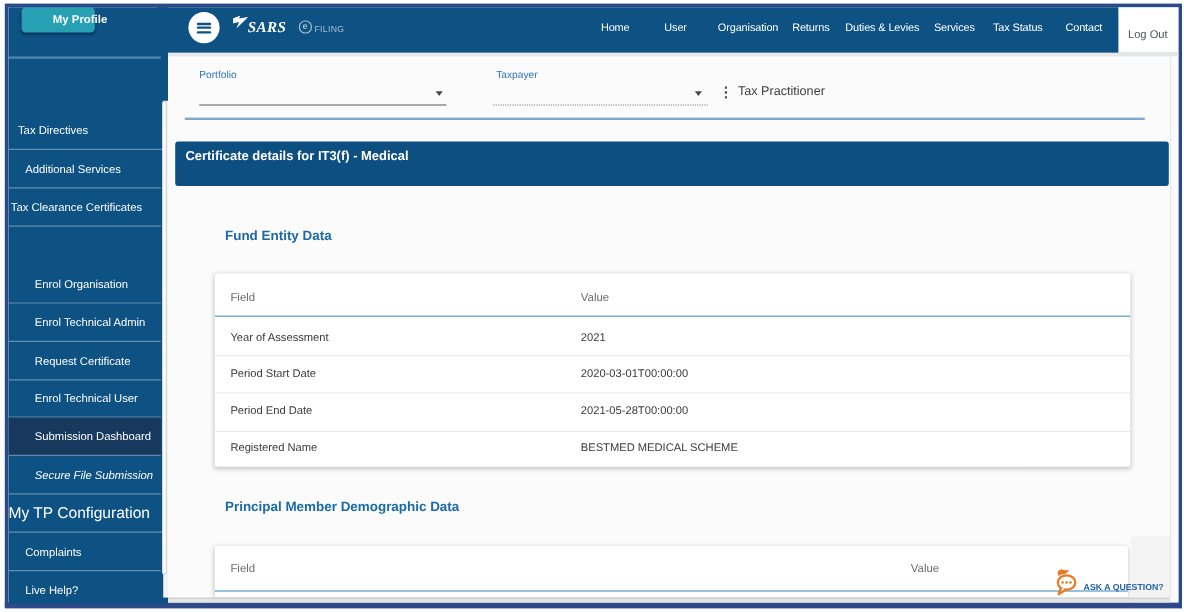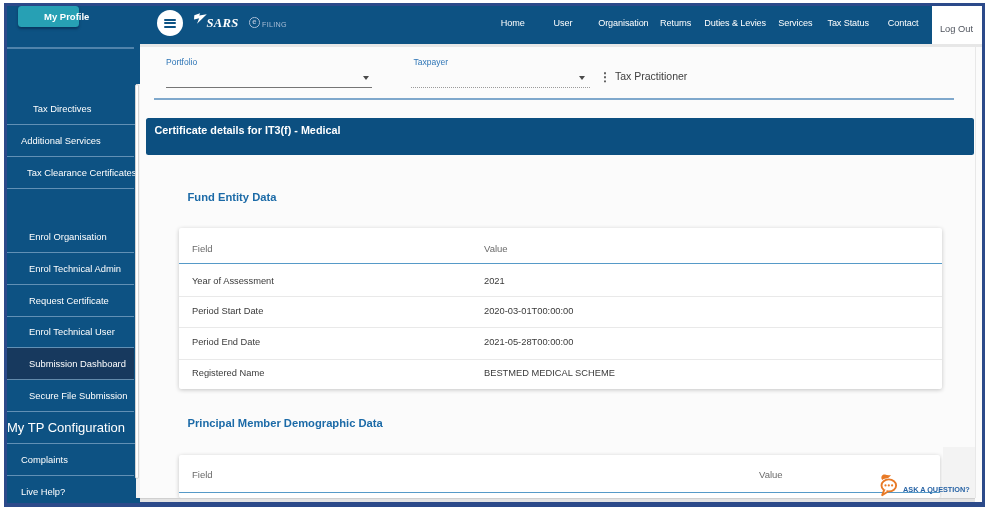--- a/index.html
+++ b/index.html
@@ -110,29 +110,29 @@
   <div class="abs" style="left:975px;top:47px;width:1px;height:450.5px;background:#e8e8e8;"></div>
 
   <div class="abs" style="left:7px;top:6px;width:132.5px;height:496.5px;background:#0d5283;"></div>
 
   <div class="abs" style="left:17.5px;top:6px;width:61.5px;height:21px;background:#27a0b4;border-radius:3.5px;box-shadow:0 1.5px 2.5px rgba(0,0,30,0.35);"></div>
   <div class="abs" style="left:28px;top:11px;color:#ffffff;font-size:9.5px;font-weight:bold;margin-left:16px;">My Profile</div>
 
   <div class="abs" style="left:7px;top:47.4px;width:127px;height:1.2px;background:rgba(125,165,198,0.6);"></div>
 
   <div id="menu" class="abs" style="left:7px;top:6px;width:132.5px;height:495.5px;overflow:hidden;">
-    <div class="abs" style="left:0px;top:87.03px;width:147px;height:31.93px;background:transparent;border-bottom:1.5px solid rgba(125,165,198,0.75);display:flex;align-items:center;padding-left:26px;color:#ffffff;font-size:9.4px;white-space:nowrap;">Tax Directives</div>
+    <div class="abs" style="left:0px;top:87.03px;width:147px;height:31.93px;background:transparent;border-bottom:1.5px solid rgba(125,165,198,0.75);display:flex;align-items:center;padding-left:8px;color:#ffffff;font-size:9.4px;white-space:nowrap;">Tax Directives</div>
     <div class="abs" style="left:0px;top:118.96px;width:126.5px;height:31.93px;background:transparent;border-bottom:1.5px solid rgba(125,165,198,0.75);display:flex;align-items:center;padding-left:14px;color:#ffffff;font-size:9.4px;white-space:nowrap;">Additional Services</div>
-    <div class="abs" style="left:0px;top:150.89px;width:126.5px;height:31.93px;background:transparent;border-bottom:1.5px solid rgba(125,165,198,0.75);display:flex;align-items:center;padding-left:20px;color:#ffffff;font-size:9.4px;white-space:nowrap;">Tax Clearance Certificates</div>
+    <div class="abs" style="left:0px;top:150.89px;width:126.5px;height:31.93px;background:transparent;border-bottom:1.5px solid rgba(125,165,198,0.75);display:flex;align-items:center;padding-left:2px;color:#ffffff;font-size:9.4px;white-space:nowrap;">Tax Clearance Certificates</div>
     <div class="abs" style="left:0px;top:214.75px;width:126.5px;height:31.93px;background:transparent;border-bottom:1.5px solid rgba(125,165,198,0.75);display:flex;align-items:center;padding-left:22px;color:#ffffff;font-size:9.4px;white-space:nowrap;">Enrol Organisation</div>
     <div class="abs" style="left:0px;top:246.68px;width:126.5px;height:31.93px;background:transparent;border-bottom:1.5px solid rgba(125,165,198,0.75);display:flex;align-items:center;padding-left:22px;color:#ffffff;font-size:9.4px;white-space:nowrap;">Enrol Technical Admin</div>
     <div class="abs" style="left:0px;top:278.61px;width:126.5px;height:31.93px;background:transparent;border-bottom:1.5px solid rgba(125,165,198,0.75);display:flex;align-items:center;padding-left:22px;color:#ffffff;font-size:9.4px;white-space:nowrap;">Request Certificate</div>
     <div class="abs" style="left:0px;top:310.54px;width:126.5px;height:31.93px;background:transparent;border-bottom:1.5px solid rgba(125,165,198,0.75);display:flex;align-items:center;padding-left:22px;color:#ffffff;font-size:9.4px;white-space:nowrap;">Enrol Technical User</div>
     <div class="abs" style="left:0px;top:342.47px;width:126.5px;height:31.93px;background:#17395e;border-bottom:1.5px solid rgba(125,165,198,0.75);display:flex;align-items:center;padding-left:22px;color:#ffffff;font-size:9.4px;white-space:nowrap;">Submission Dashboard</div>
-    <div class="abs" style="left:0px;top:374.40px;width:126.5px;height:31.93px;background:transparent;border-bottom:1.5px solid rgba(125,165,198,0.75);display:flex;align-items:center;padding-left:22px;color:#ffffff;font-size:9.4px;white-space:nowrap;">Secure File Submission</div>
+    <div class="abs" style="left:0px;top:374.40px;width:126.5px;height:31.93px;background:transparent;border-bottom:1.5px solid rgba(125,165,198,0.75);display:flex;align-items:center;padding-left:22px;color:#ffffff;font-size:9.4px;white-space:nowrap;font-style:italic;">Secure File Submission</div>
     <div class="abs" style="left:0px;top:406.33px;width:133px;height:31.93px;background:transparent;border-bottom:1.5px solid rgba(125,165,198,0.75);display:flex;align-items:center;color:#ffffff;font-size:13px;white-space:nowrap;">My TP Configuration</div>
     <div class="abs" style="left:0px;top:438.26px;width:126.5px;height:31.93px;background:transparent;border-bottom:1.5px solid rgba(125,165,198,0.75);display:flex;align-items:center;padding-left:14px;color:#ffffff;font-size:9.4px;white-space:nowrap;">Complaints</div>
     <div class="abs" style="left:0px;top:470.19px;width:126.5px;height:31.93px;background:transparent;border-bottom:1.5px solid rgba(125,165,198,0.75);display:flex;align-items:center;padding-left:14px;color:#ffffff;font-size:9.4px;white-space:nowrap;">Live Help?</div>
   </div>
 
   <div class="abs" style="left:135.5px;top:84px;width:4px;height:413.5px;background:#f2f2f2;"></div>
   <div class="abs" style="left:135.3px;top:84px;width:4.2px;height:395px;background:#ffffff;border:0.5px solid #d5d5d5;border-radius:2.5px;"></div>
 
 </div>
 

